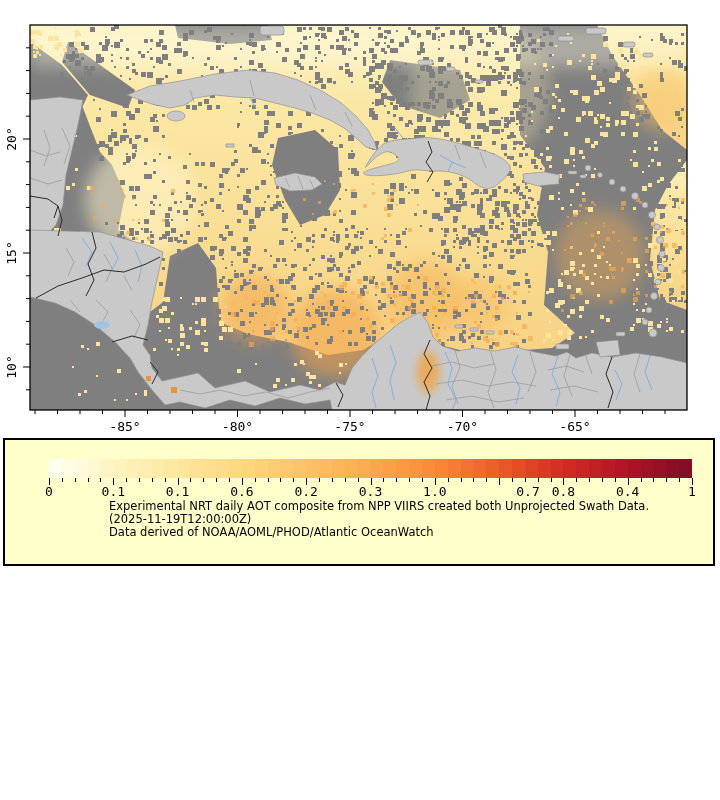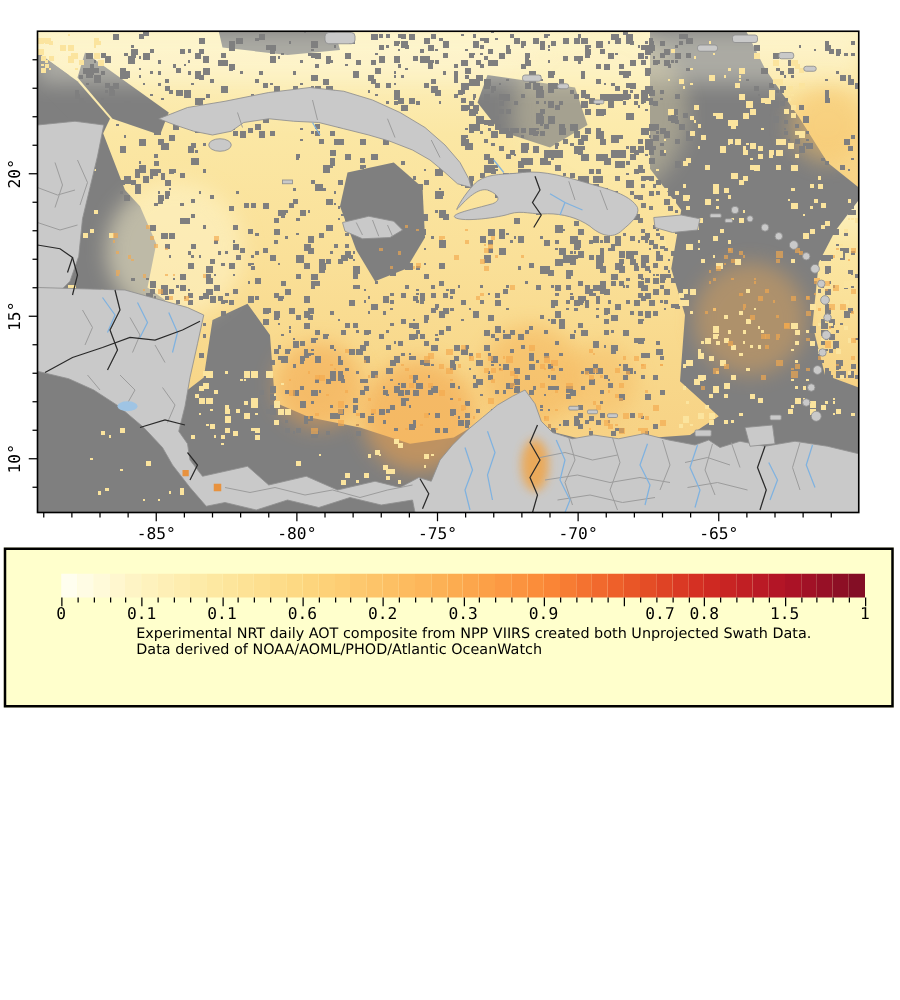--- a/index.html
+++ b/index.html
@@ -2899,25 +2899,26 @@
         <div class="cbar-tick" style="left: 674.14px; top: 38px; height: 4px;"></div>
         <div class="cbar-tick" style="left: 687px; top: 38px; height: 7px;"></div>
       </div>
     <div id="cbarLabels">
         <div class="cbar-lab" style="left: 44px;">0</div>
         <div class="cbar-lab" style="left: 108.3px;">0.1</div>
         <div class="cbar-lab" style="left: 172.6px;">0.1</div>
         <div class="cbar-lab" style="left: 236.9px;">0.6</div>
         <div class="cbar-lab" style="left: 301.2px;">0.2</div>
         <div class="cbar-lab" style="left: 365.5px;">0.3</div>
-        <div class="cbar-lab" style="left: 429.8px;">0.9</div>
+        <div class="cbar-lab" style="left: 429.8px;">1.0</div>
         <div class="cbar-lab" style="left: 523px;">0.7</div>
         <div class="cbar-lab" style="left: 558.4px;">0.8</div>
-        <div class="cbar-lab" style="left: 622.7px;">1.5</div>
+        <div class="cbar-lab" style="left: 622.7px;">0.4</div>
         <div class="cbar-lab" style="left: 687px;">1</div>
       </div>
     <div class="legend-text">
       <div>Experimental NRT daily AOT composite from NPP VIIRS created both Unprojected Swath Data.</div>
+      <div>(2025-11-19T12:00:00Z)</div>
       <div>Data derived of NOAA/AOML/PHOD/Atlantic OceanWatch</div>
     </div>
   </div>
 
 </div>
 
 </body></html>

